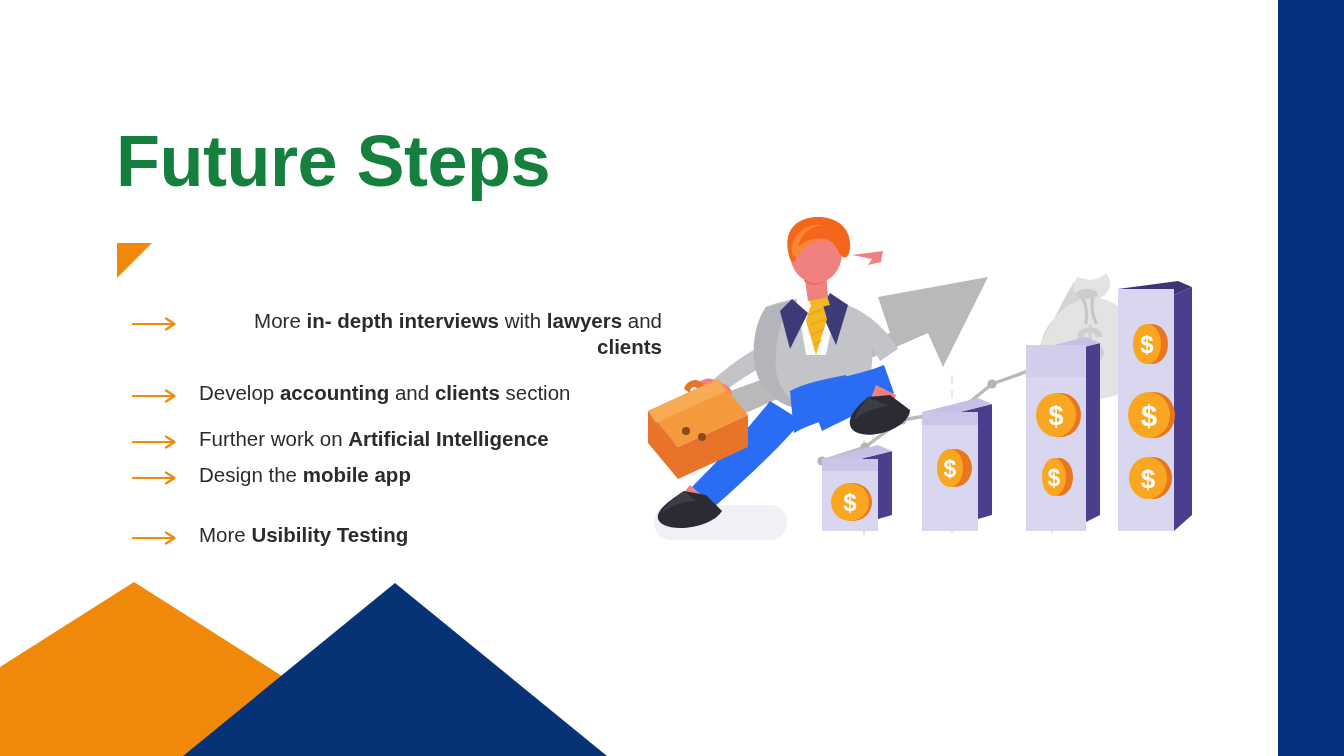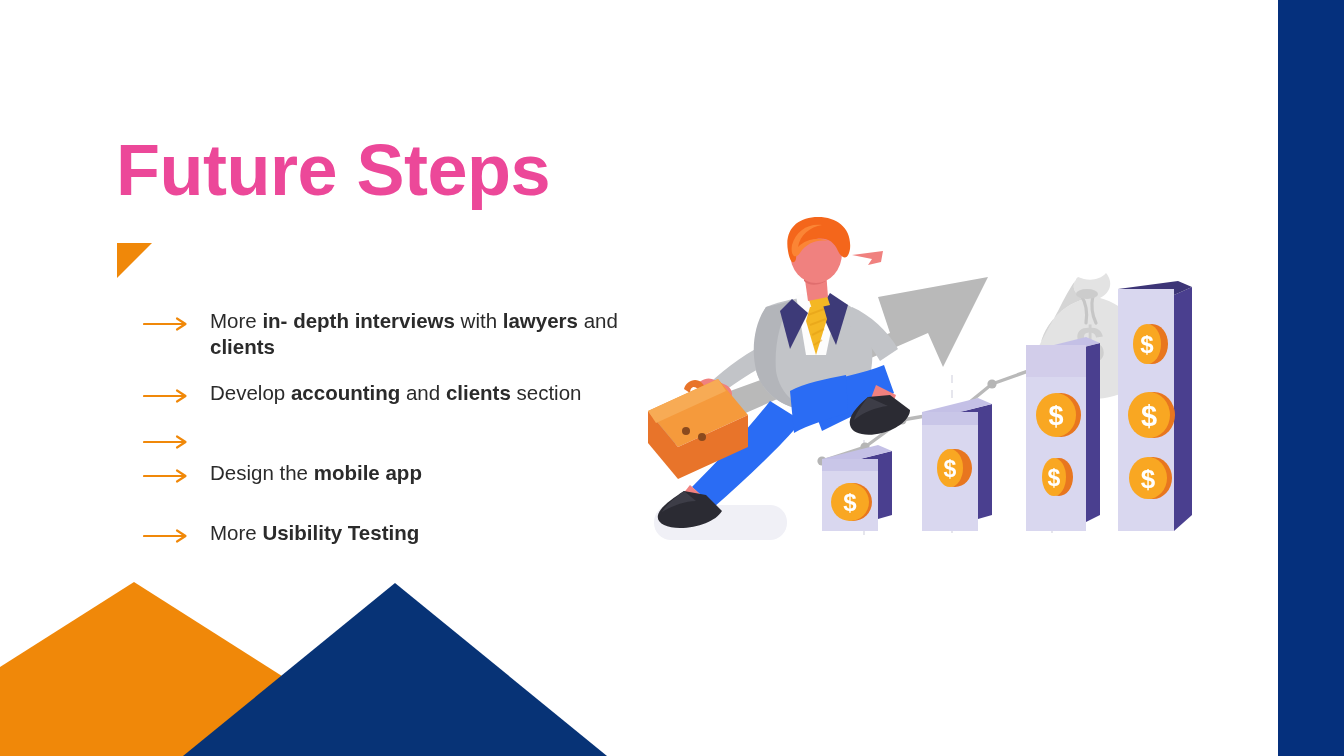--- a/index.html
+++ b/index.html
@@ -47,47 +47,48 @@
     left: 183px;
     bottom: 0;
     border-width: 0 212px 173px 212px;
     border-bottom-color: #073376;
   }
 
   
   .title {
     position: absolute;
     left: 116px;
-    top: 134px;
+    top: 125px;
     font-size: 72px;
     font-weight: bold;
-    color: #ec4899;
+    color: #15803d;
     letter-spacing: -0.5px;
     line-height: 1;
     white-space: nowrap;
   }
 
   
   .accent-triangle {
     position: absolute;
     left: 117px;
     top: 243px;
     width: 0;
     height: 0;
     border-style: solid;
     border-width: 35px 35px 0 0;
     border-color: #f08809 transparent transparent transparent;
   }
 
   
   .bullets {
     position: absolute;
-    left: 143px;
+    left: 132px;
     top: 308px;
     width: 530px;
+    text-align: right;
   }
   .bullet-row {
     position: relative;
     display: flex;
     align-items: flex-start;
   }
   .arrow-icon {
     flex: 0 0 auto;
     width: 52px;
     margin-top: 8px;
@@ -156,20 +157,21 @@
       <span class="bullet-text">Develop <b>accounting</b> and <b>clients</b> section</span>
     </div>
 
     <div class="bullet-row row-2">
       <span class="arrow-icon">
         <svg viewBox="0 0 52 16" width="52" height="16" aria-hidden="true">
           <path d="M1 8 H41" stroke="#f08809" stroke-width="2.2" fill="none" stroke-linecap="round"></path>
           <path d="M34 2.5 L42.5 8 L34 13.5" stroke="#f08809" stroke-width="2.2" fill="none" stroke-linecap="round" stroke-linejoin="round"></path>
         </svg>
       </span>
+      <span class="bullet-text">Further work on <b>Artificial Intelligence</b></span>
     </div>
 
     <div class="bullet-row row-3">
       <span class="arrow-icon">
         <svg viewBox="0 0 52 16" width="52" height="16" aria-hidden="true">
           <path d="M1 8 H41" stroke="#f08809" stroke-width="2.2" fill="none" stroke-linecap="round"></path>
           <path d="M34 2.5 L42.5 8 L34 13.5" stroke="#f08809" stroke-width="2.2" fill="none" stroke-linecap="round" stroke-linejoin="round"></path>
         </svg>
       </span>
       <span class="bullet-text">Design the <b>mobile app</b></span>

